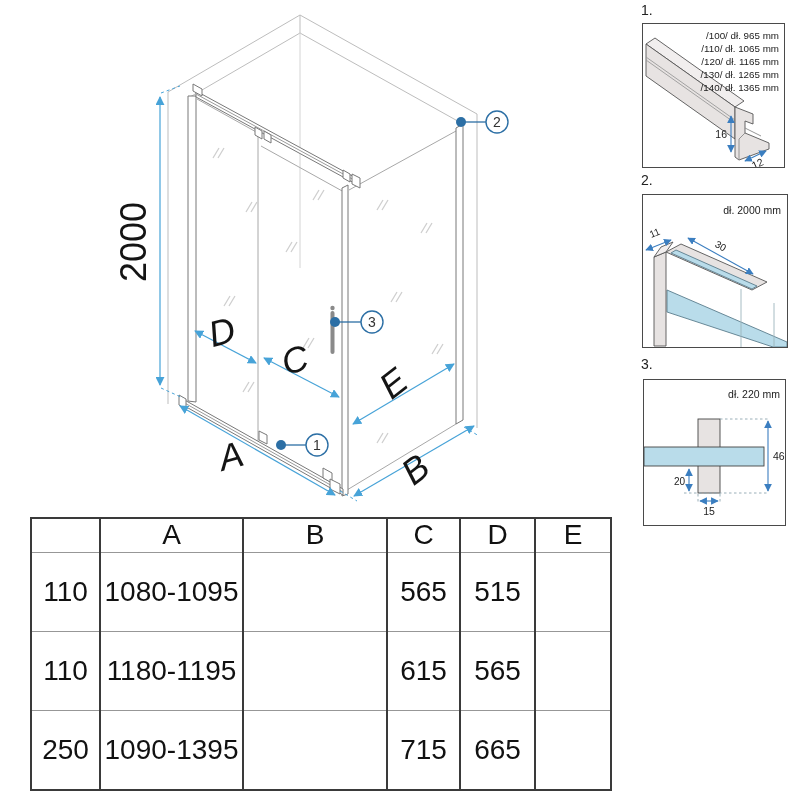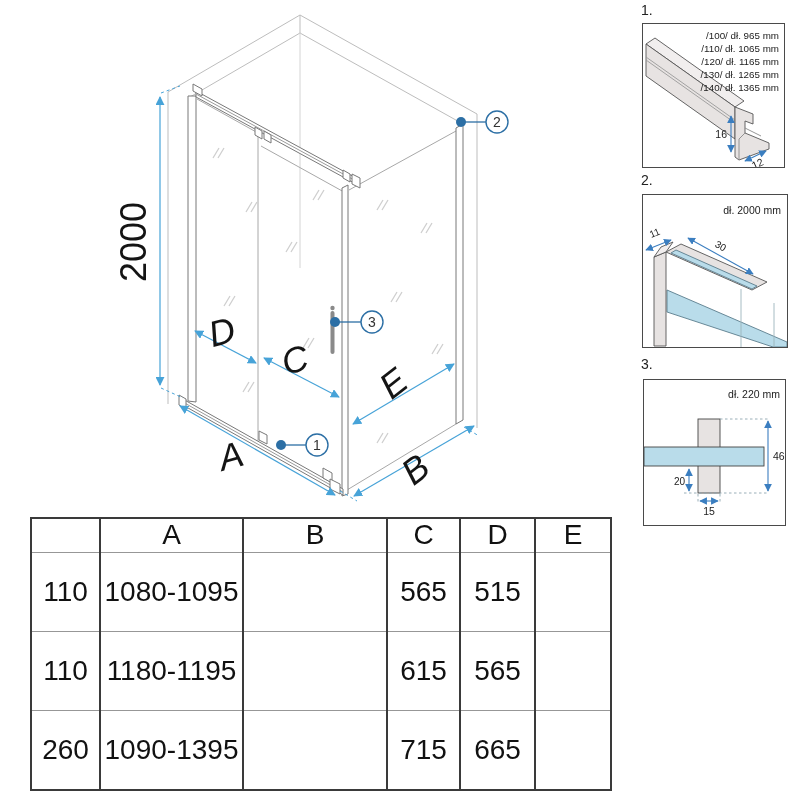--- a/index.html
+++ b/index.html
@@ -249,21 +249,21 @@
       </tr>
       <tr>
         <td>110</td>
         <td>1180-1195</td>
         <td></td>
         <td>615</td>
         <td>565</td>
         <td></td>
       </tr>
       <tr>
-        <td>260</td>
+        <td>250</td>
         <td>1090-1395</td>
         <td></td>
         <td>715</td>
         <td>665</td>
         <td></td>
       </tr>
     </tbody>
   </table>
 
 </div>

